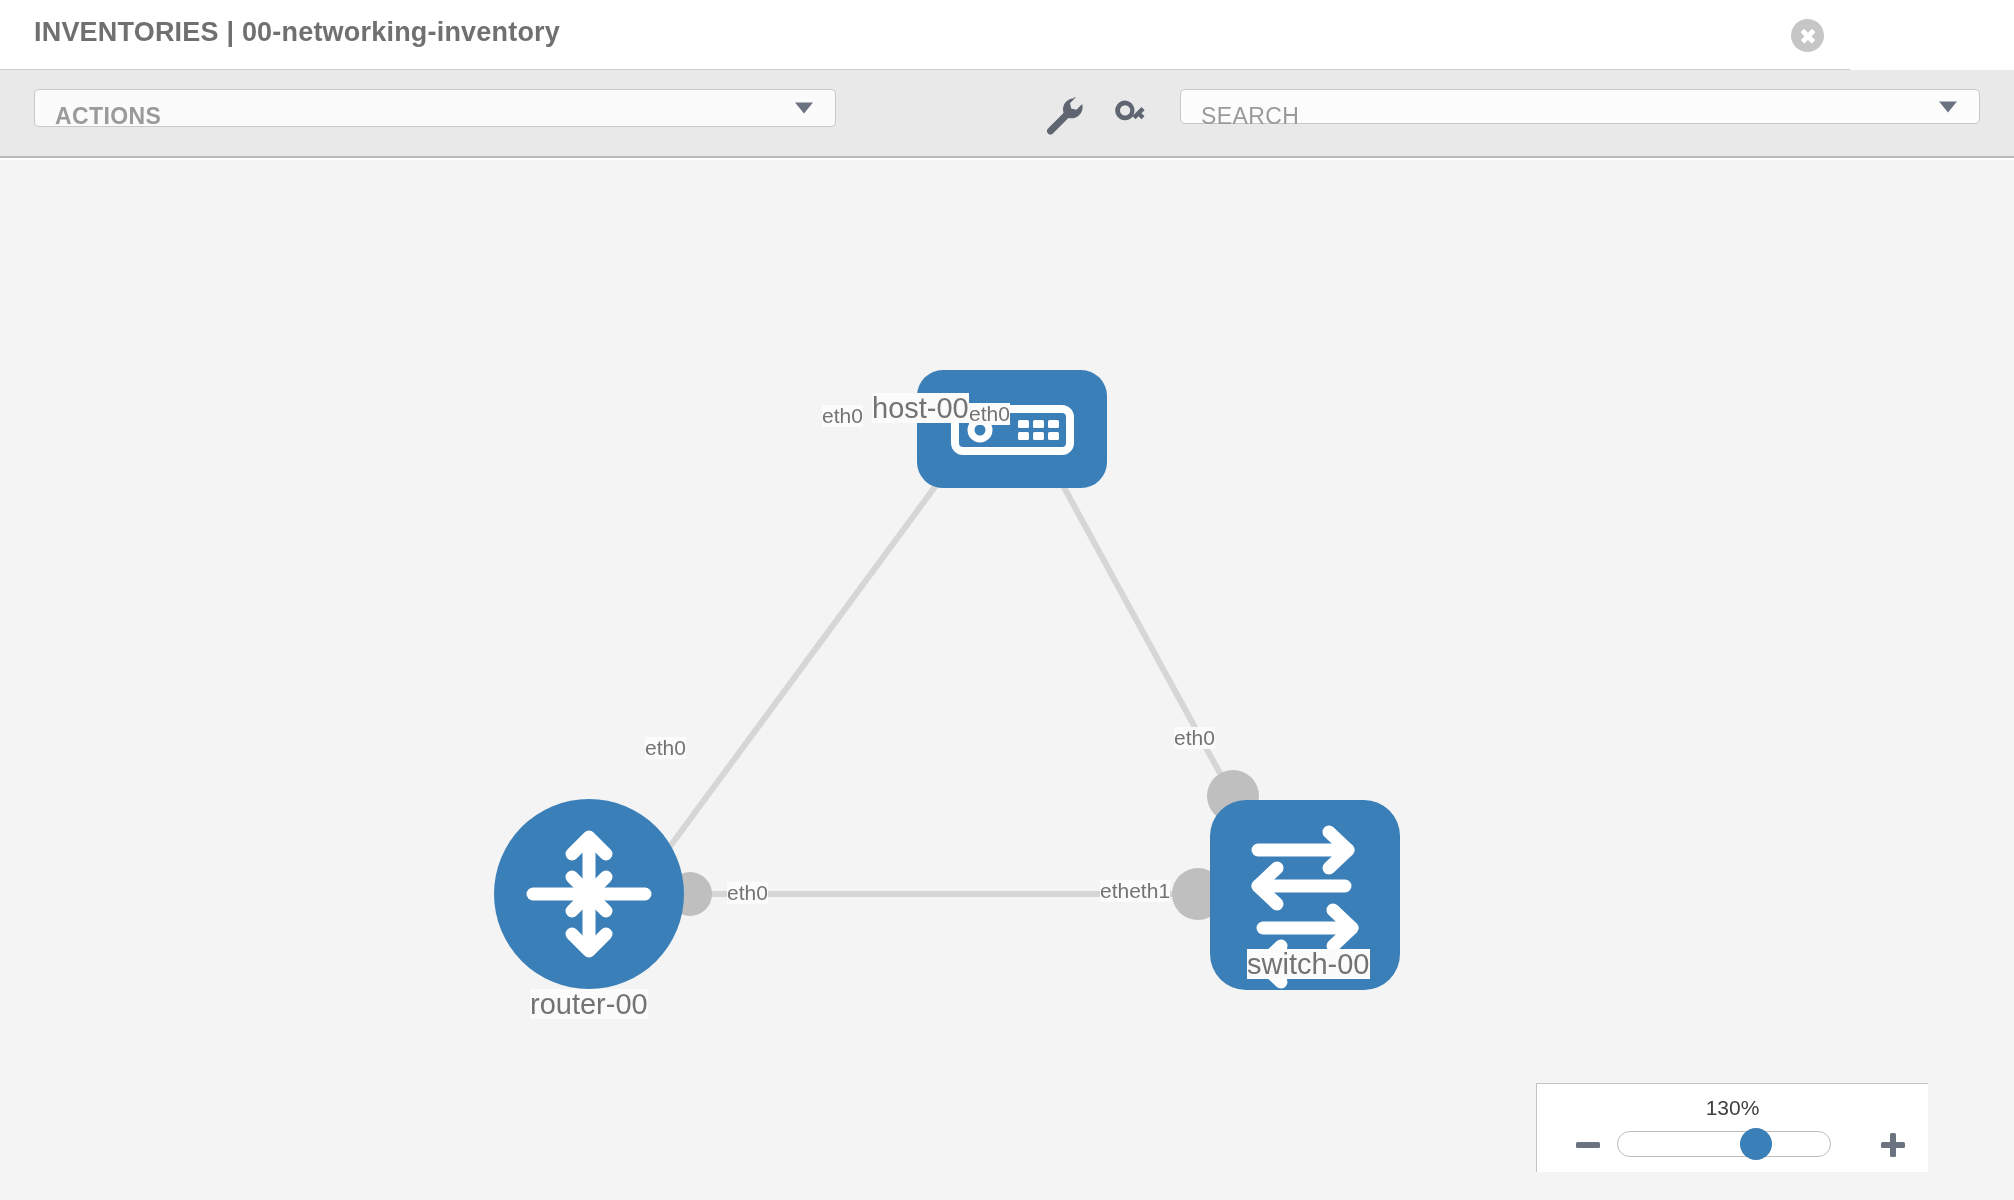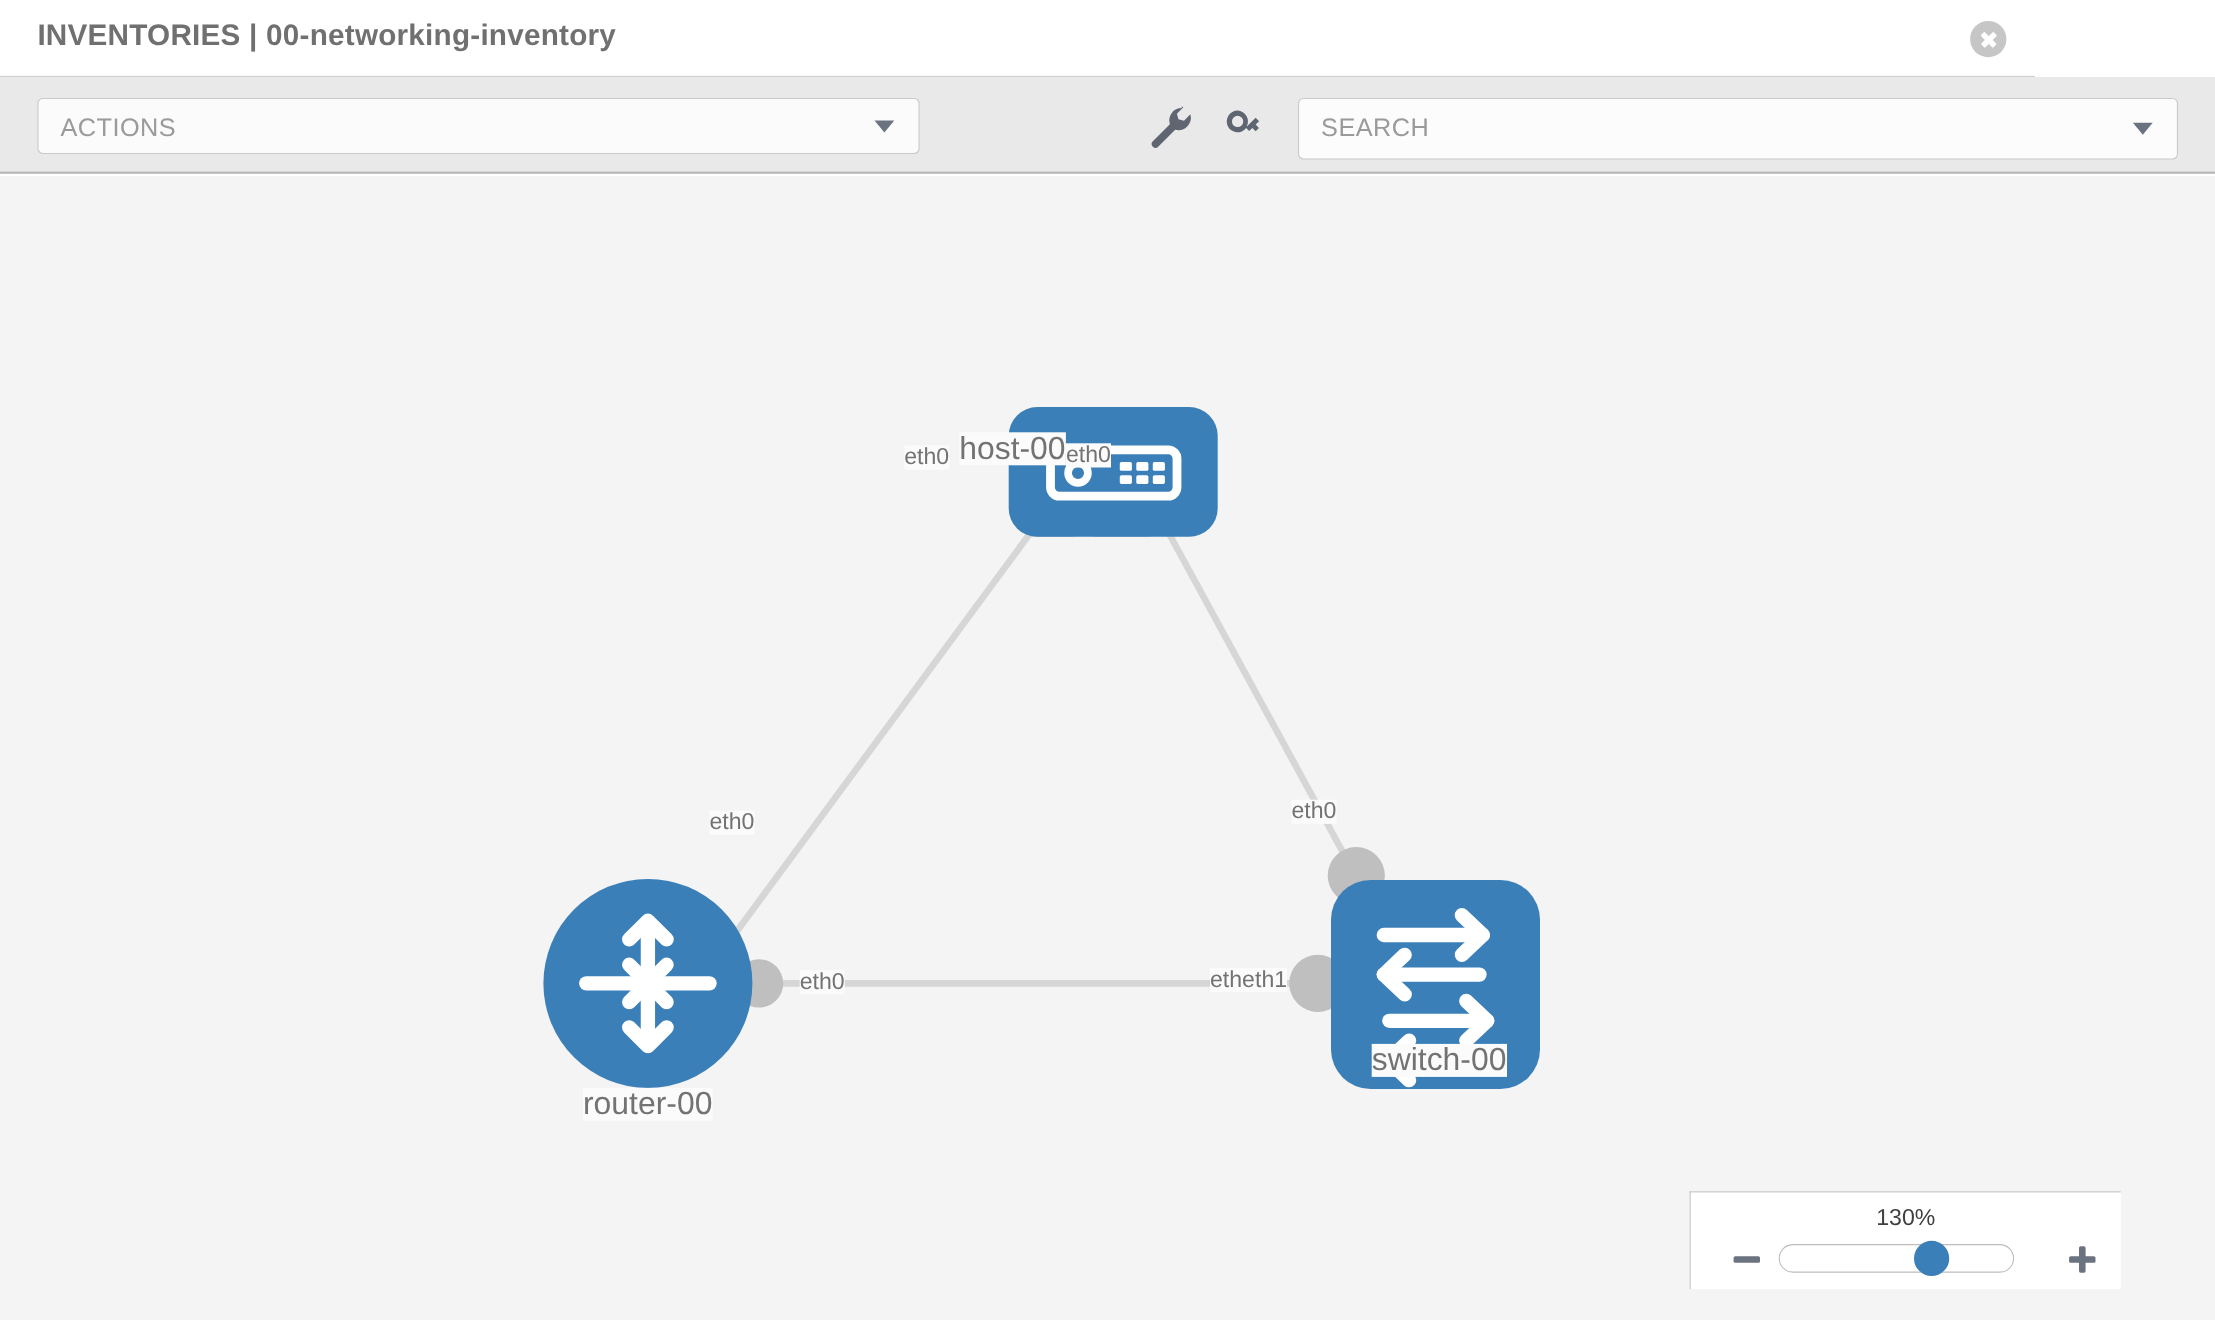--- a/index.html
+++ b/index.html
@@ -48,24 +48,25 @@
 
   
   .toolbar {
     position: absolute; left: 0; top: 70px;
     width: 2014px; height: 88px;
     background: #e9e9e9;
     border-bottom: 2px solid #b9b9b9;
   }
   .actions-select {
     position: absolute; left: 34px; top: 19px;
-    width: 802px; height: 51px;
+    width: 802px; height: 38px;
     background: #fbfbfb;
     border: 1px solid #c9c9c9;
     border-radius: 5px;
+    font-weight: bold;
   }
   .actions-select .label {
     position: absolute; left: 20px; top: 13px;
     font-size: 23px; color: #9a9a9a;
     letter-spacing: 0.4px;
   }
   .caret {
     position: absolute; right: 22px; top: 50%;
     transform: translateY(-50%);
     width: 0; height: 0;
@@ -78,21 +79,21 @@
     position: absolute; top: 24px;
     width: 42px; height: 42px;
     cursor: pointer;
   }
   .tool-icon svg { width: 100%; height: 100%; display: block; }
   .tool-wrench { left: 1042px; }
   .tool-key    { left: 1110px; }
 
   .search-box {
     position: absolute; left: 1180px; top: 19px;
-    width: 800px; height: 56px;
+    width: 800px; height: 35px;
     background: #fcfcfc;
     border: 1px solid #c9c9c9;
     border-radius: 5px;
   }
   .search-box .label {
     position: absolute; left: 20px; top: 13px;
     font-size: 23px; color: #9a9a9a;
     letter-spacing: 0.4px;
   }
 

